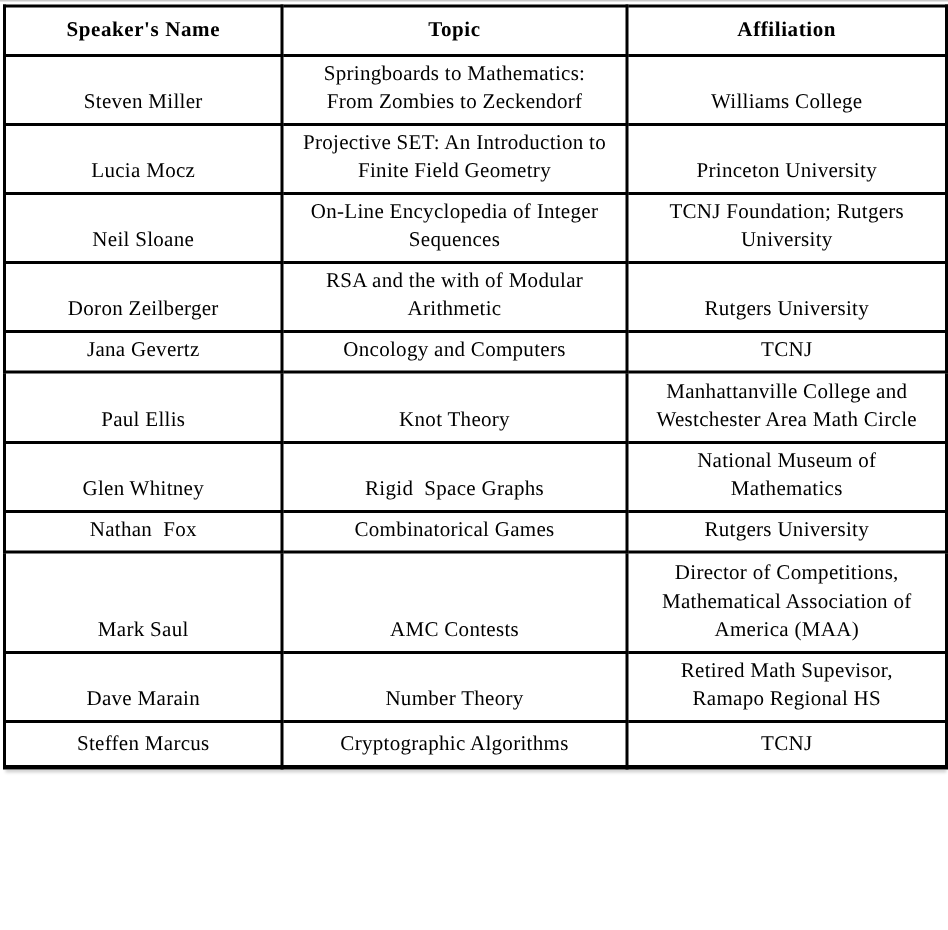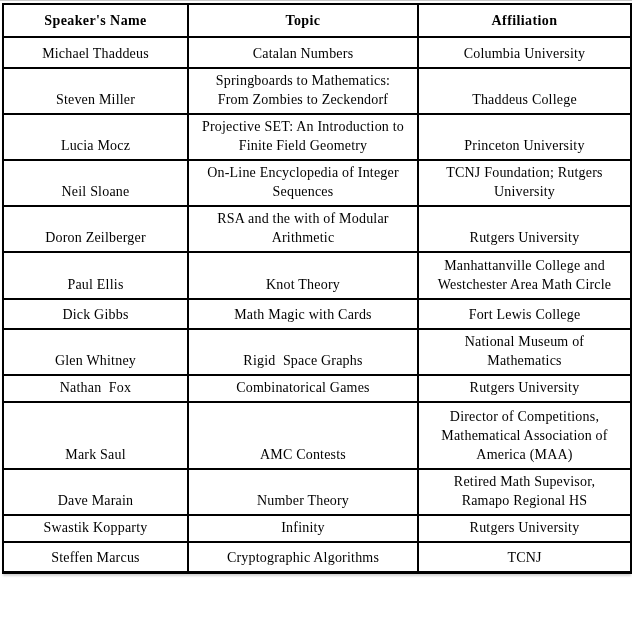--- a/index.html
+++ b/index.html
@@ -61,60 +61,55 @@
     <col class="c-affil">
   </colgroup>
   <thead>
     <tr style="height:33px;">
       <th>Speaker's Name</th>
       <th>Topic</th>
       <th>Affiliation</th>
     </tr>
   </thead>
   <tbody>
-    <tr style="height:31px;">
-      <td>Michael Thaddeus</td>
-      <td>Catalan Numbers</td>
-      <td>Columbia University</td>
-    </tr>
     <tr style="height:44px;">
       <td>Steven Miller</td>
       <td>Springboards to Mathematics:
 From Zombies to Zeckendorf</td>
-      <td>Thaddeus College</td>
+      <td>Williams College</td>
     </tr>
     <tr style="height:43px;">
       <td>Lucia Mocz</td>
       <td>Projective SET: An Introduction to
 Finite Field Geometry</td>
       <td>Princeton University</td>
     </tr>
     <tr style="height:46px;">
       <td>Neil Sloane</td>
       <td>On-Line Encyclopedia of Integer
 Sequences</td>
       <td>TCNJ Foundation; Rutgers
 University</td>
     </tr>
     <tr style="height:43px;">
       <td>Doron Zeilberger</td>
       <td>RSA and the with of Modular
 Arithmetic</td>
       <td>Rutgers University</td>
     </tr>
+    <tr style="height:23px;">
+      <td>Jana Gevertz</td>
+      <td>Oncology and Computers</td>
+      <td>TCNJ</td>
+    </tr>
     <tr style="height:47px;">
       <td>Paul Ellis</td>
       <td>Knot Theory</td>
       <td>Manhattanville College and
 Westchester Area Math Circle</td>
-    </tr>
-    <tr style="height:30px;">
-      <td>Dick Gibbs</td>
-      <td>Math Magic with Cards</td>
-      <td>Fort Lewis College</td>
     </tr>
     <tr style="height:45px;">
       <td>Glen Whitney</td>
       <td>Rigid  Space Graphs</td>
       <td>National Museum of
 Mathematics</td>
     </tr>
     <tr style="height:26px;">
       <td>Nathan  Fox</td>
       <td>Combinatorical Games</td>
@@ -126,24 +121,19 @@
       <td>Director of Competitions,
 Mathematical Association of
 America (MAA)</td>
     </tr>
     <tr style="height:46px;">
       <td>Dave Marain</td>
       <td>Number Theory</td>
       <td>Retired Math Supevisor,
 Ramapo Regional HS</td>
     </tr>
-    <tr style="height:25px;">
-      <td>Swastik Kopparty</td>
-      <td>Infinity</td>
-      <td>Rutgers University</td>
-    </tr>
     <tr style="height:30px;">
       <td>Steffen Marcus</td>
       <td>Cryptographic Algorithms</td>
       <td>TCNJ</td>
     </tr>
   </tbody>
 </table>
 
 </body></html>

